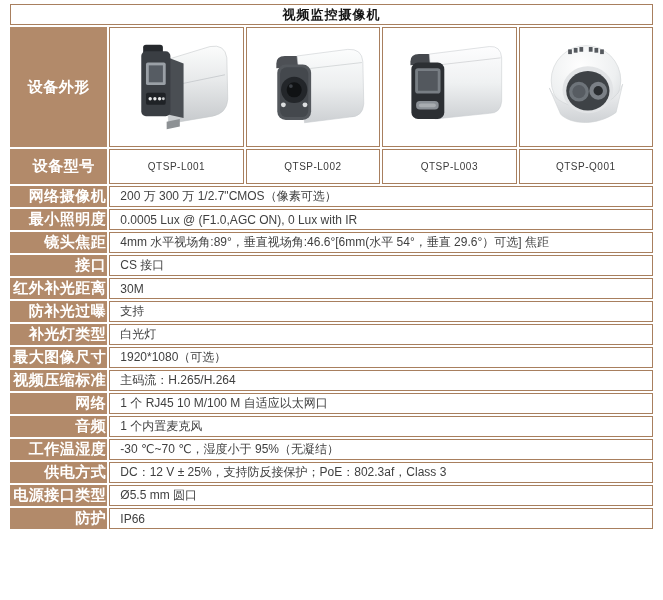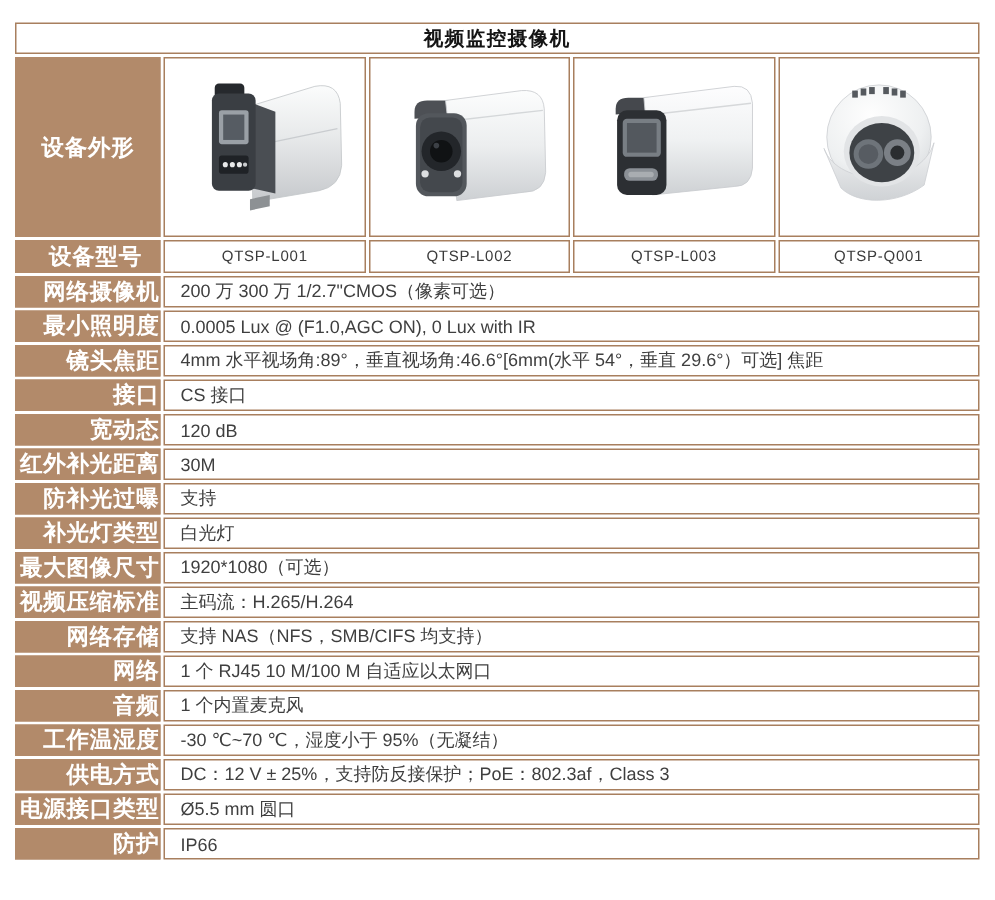--- a/index.html
+++ b/index.html
@@ -15,21 +15,21 @@
   .page {
     width: 663px;
     height: 600px;
     background: var(--page-bg);
     font-family: "Liberation Sans", "DejaVu Sans", sans-serif;
     overflow: hidden;
   }
   table.spec-table {
     table-layout: fixed;
     width: 647px;
-    margin: 13px auto 0 auto;
+    margin: 2px auto 0 auto;
     border-collapse: separate;
     border-spacing: 2px;
   }
   col.c-label { width: 97px; }
   col.c-data  { width: 134px; }
   td, th { vertical-align: middle; }
   .title-cell {
     height: 21px;
     background: #ffffff;
     border: 1px solid var(--border);
@@ -62,21 +62,21 @@
   tr.image-row th.label-cell { height: 120px; }
   td.image-cell {
     background: #ffffff;
     border: 1px solid var(--border);
     height: 120px;
     text-align: center;
     vertical-align: middle;
     padding: 2px;
   }
   td.image-cell svg { display: block; margin: 0 auto; }
-  tr.model-row th.label-cell { height: 22px; padding-left: 10px; }
+  tr.model-row th.label-cell { height: 35px; padding-left: 10px; }
   td.model-cell {
     background: #ffffff;
     border: 1px solid var(--border);
     height: 22px;
     text-align: center;
     font-size: 10px;
     color: #3a3a3a;
     letter-spacing: 0.5px;
   }
   tr.spec-row th.label-cell { height: 19px; text-align: right; }
@@ -218,46 +218,38 @@
     </tr>
     <tr class="spec-row">
       <th class="label-cell">镜头焦距</th>
       <td class="value-cell" colspan="4">4mm 水平视场角:89°，垂直视场角:46.6°[6mm(水平 54°，垂直 29.6°）可选] 焦距</td>
     </tr>
     <tr class="spec-row">
       <th class="label-cell">接口</th>
       <td class="value-cell" colspan="4">CS 接口</td>
     </tr>
     <tr class="spec-row">
-      <th class="label-cell">宽动态</th>
-      <td class="value-cell" colspan="4">120 dB</td>
-    </tr>
-    <tr class="spec-row">
       <th class="label-cell">红外补光距离</th>
       <td class="value-cell" colspan="4">30M</td>
     </tr>
     <tr class="spec-row">
       <th class="label-cell">防补光过曝</th>
       <td class="value-cell" colspan="4">支持</td>
     </tr>
     <tr class="spec-row">
       <th class="label-cell">补光灯类型</th>
       <td class="value-cell" colspan="4">白光灯</td>
     </tr>
     <tr class="spec-row">
       <th class="label-cell">最大图像尺寸</th>
       <td class="value-cell" colspan="4">1920*1080（可选）</td>
     </tr>
     <tr class="spec-row">
       <th class="label-cell">视频压缩标准</th>
       <td class="value-cell" colspan="4">主码流：H.265/H.264</td>
-    </tr>
-    <tr class="spec-row">
-      <th class="label-cell">网络存储</th>
-      <td class="value-cell" colspan="4">支持 NAS（NFS，SMB/CIFS 均支持）</td>
     </tr>
     <tr class="spec-row">
       <th class="label-cell">网络</th>
       <td class="value-cell" colspan="4">1 个 RJ45 10 M/100 M 自适应以太网口</td>
     </tr>
     <tr class="spec-row">
       <th class="label-cell">音频</th>
       <td class="value-cell" colspan="4">1 个内置麦克风</td>
     </tr>
     <tr class="spec-row">

